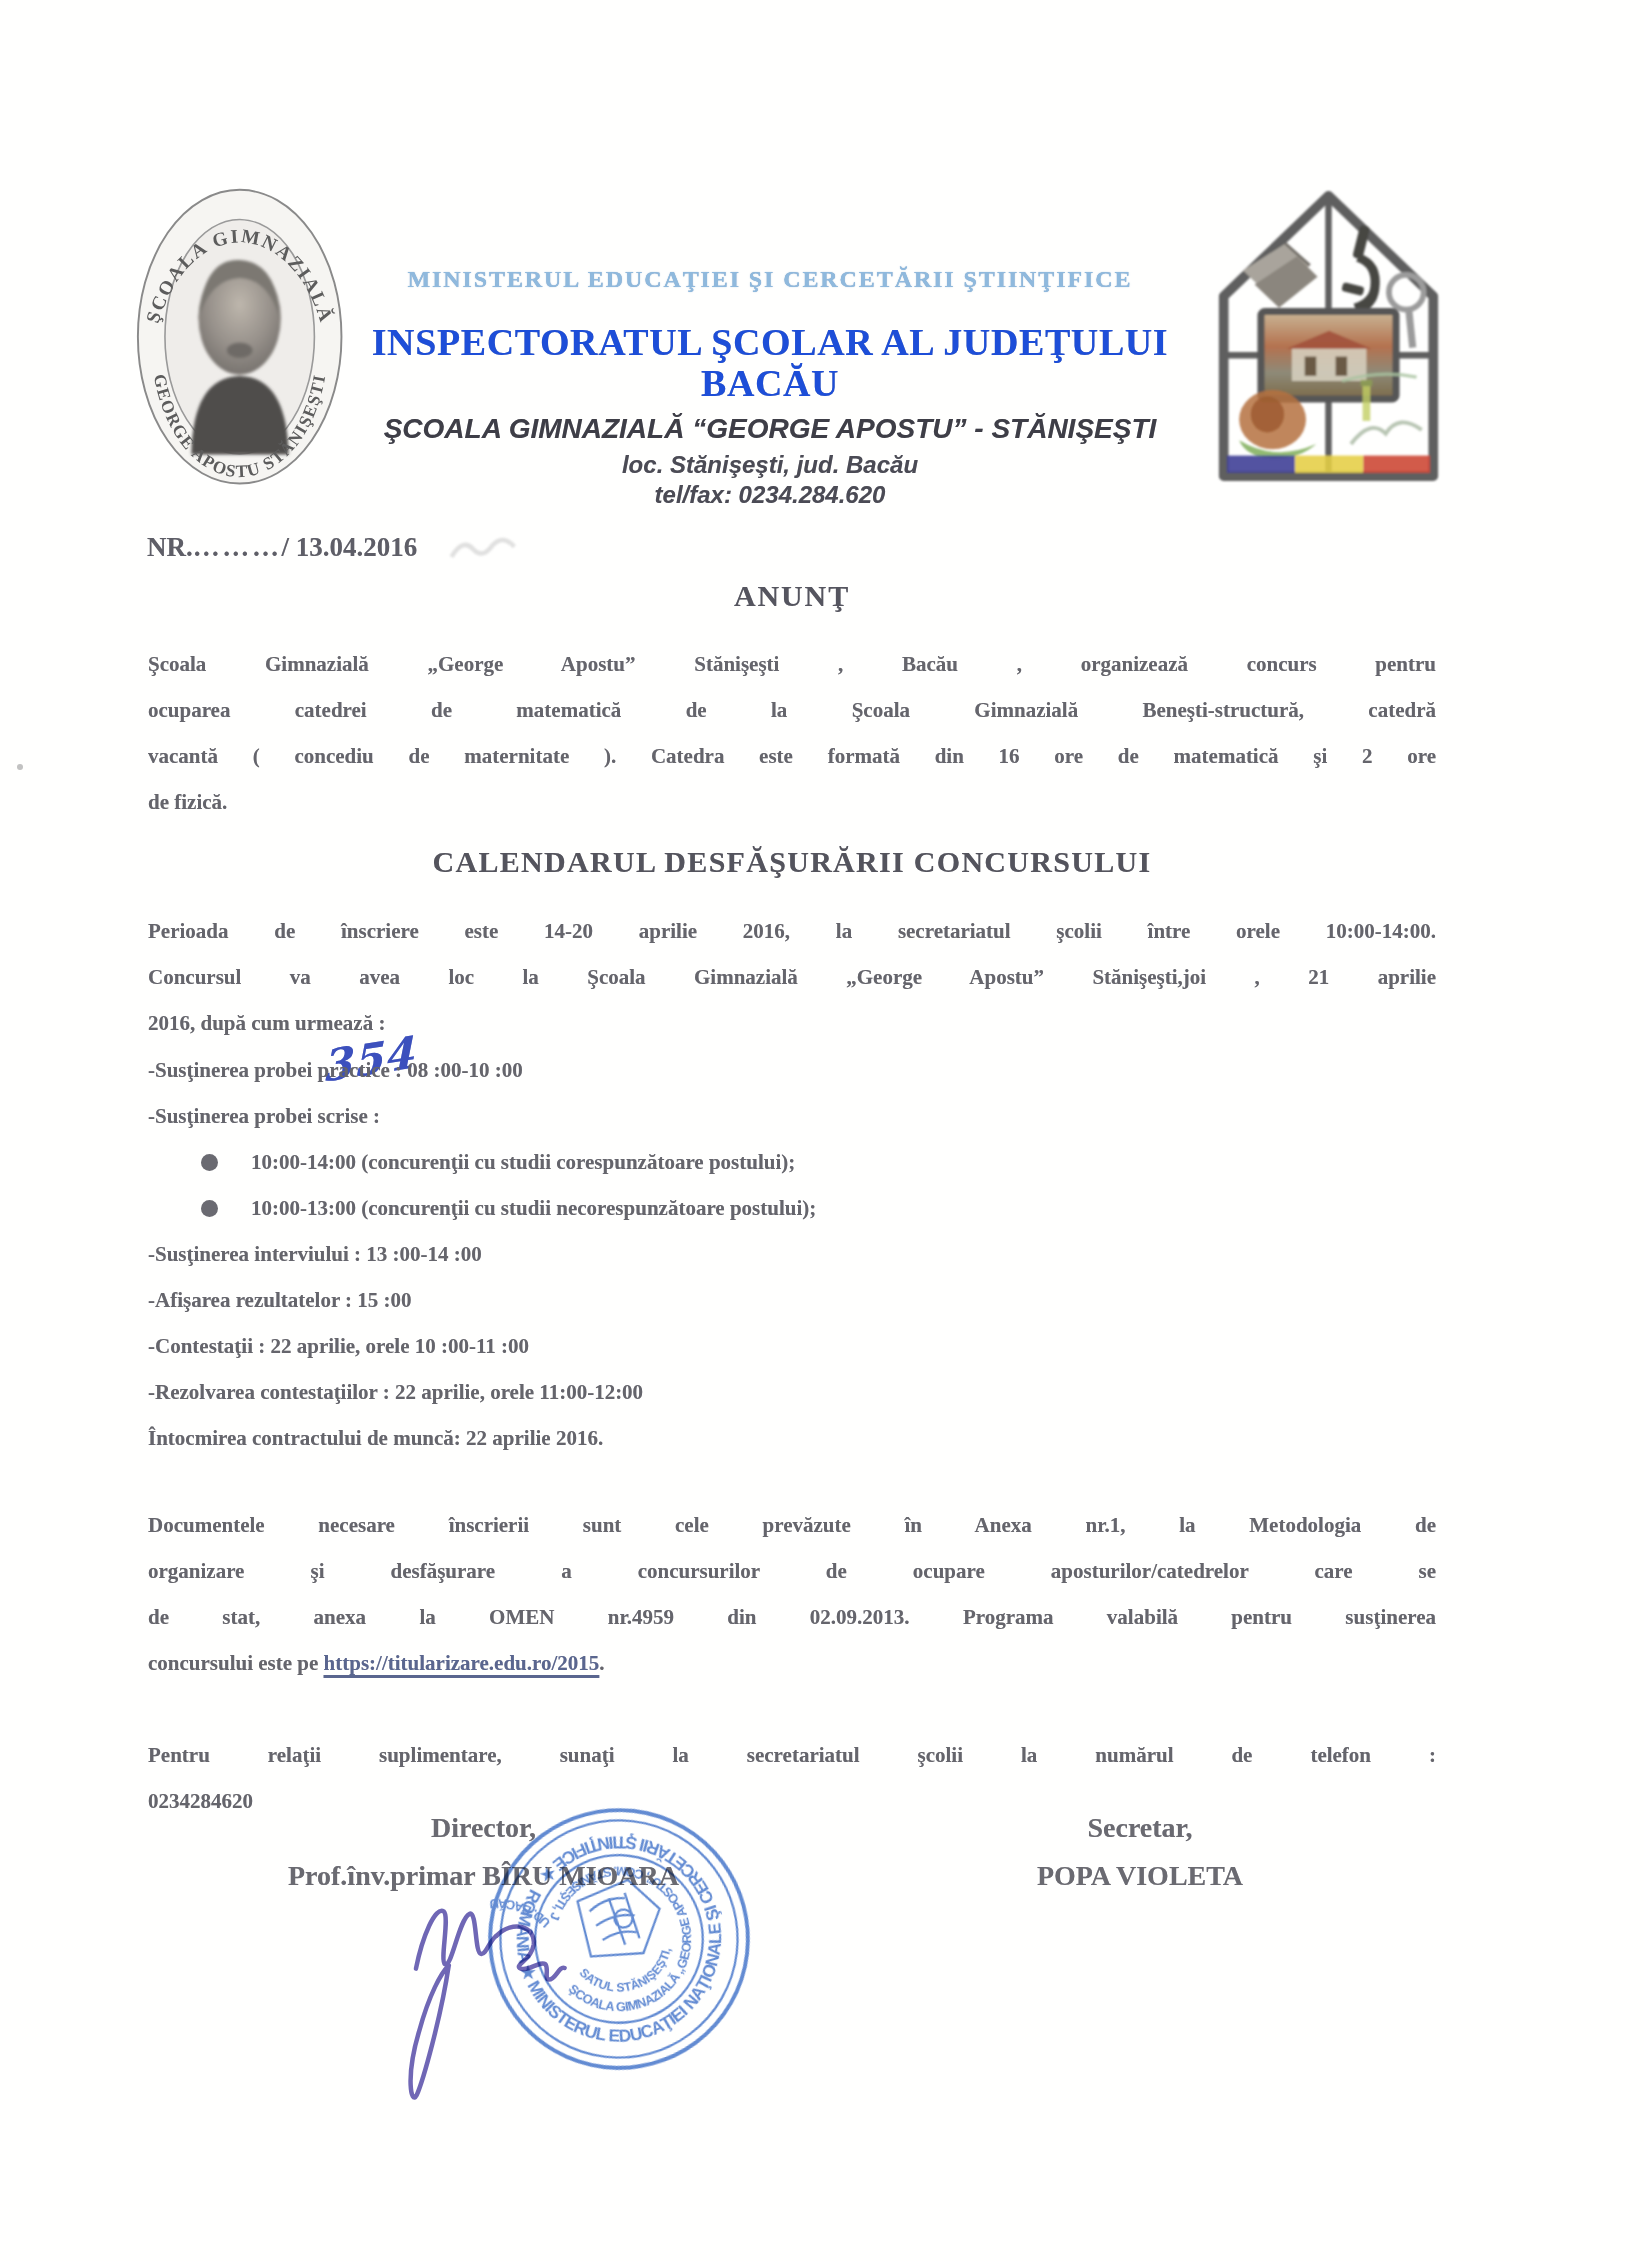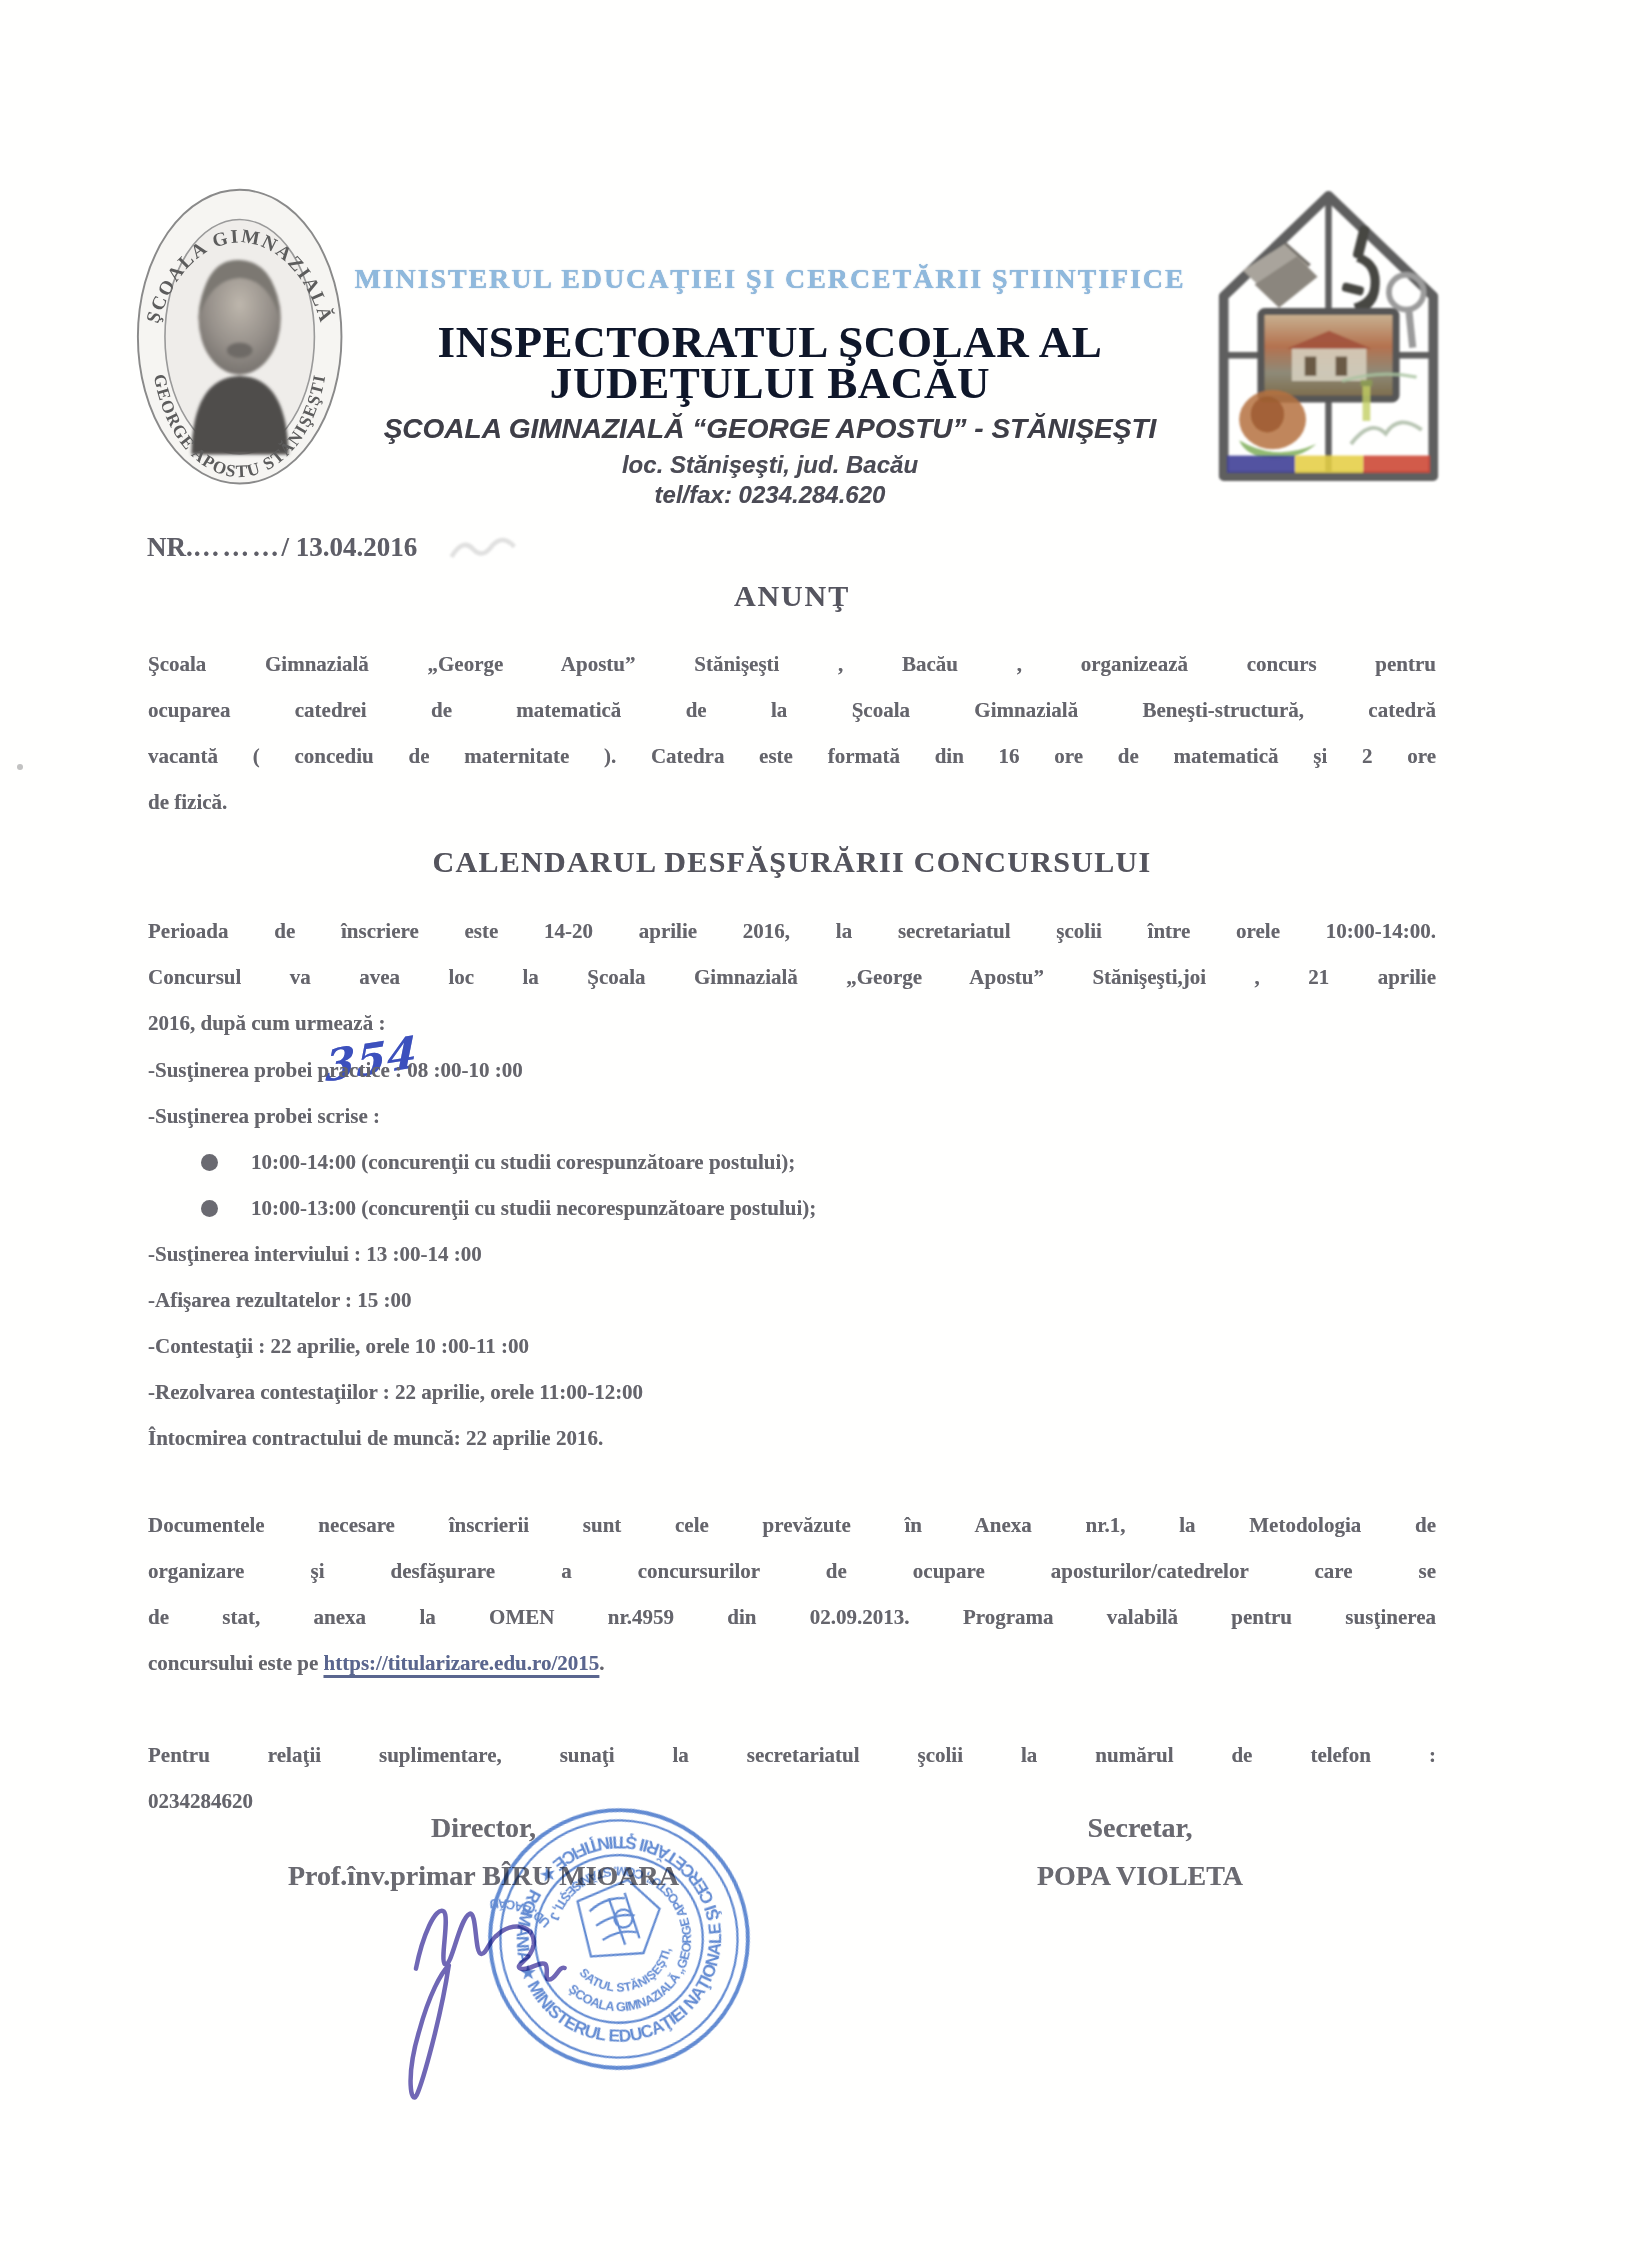--- a/index.html
+++ b/index.html
@@ -4,26 +4,26 @@
 <style>
   html,body{margin:0;padding:0;background:#e8e8e8;}
   .page{
     position:relative; width:1644px; height:2261px;
     background:#fffffe; overflow:hidden;
     font-family:"Liberation Serif", serif;
   }
   
   .hdr-center{position:absolute; left:348px; top:259px; width:844px; text-align:center;}
   .ministry{
-    font-size:28px; font-weight:bold; letter-spacing:1.9px; line-height:40px;
+    font-size:24px; font-weight:bold; letter-spacing:1.9px; line-height:40px;
     color:#8fb9dd; text-shadow:0 0 1.3px rgba(125,165,205,.65), 0 0 0.6px rgba(70,110,160,.5);
   }
   .inspectorate{
-    margin-top:23px; font-size:45px; font-weight:bold; letter-spacing:0.6px; line-height:41px;
-    color:#0f172a; text-shadow:0 0 0.6px rgba(60,60,85,.45);
+    margin-top:23px; font-size:38px; font-weight:bold; letter-spacing:0.6px; line-height:41px;
+    color:#1d4ed8; text-shadow:0 0 0.6px rgba(60,60,85,.45);
   }
   .school-line{
     margin-top:7.7px; font-family:"Liberation Sans", sans-serif;
     font-size:28px; font-weight:bold; font-style:italic; line-height:33px;
     color:#3e3e47; text-shadow:0 0 0.6px rgba(50,50,60,.4);
   }
   .hdr-small{
     font-family:"Liberation Sans", sans-serif; font-size:24px; font-weight:bold;
     font-style:italic; line-height:30px; color:#4b4b55; text-shadow:0 0 0.6px rgba(60,60,70,.35);
   }

